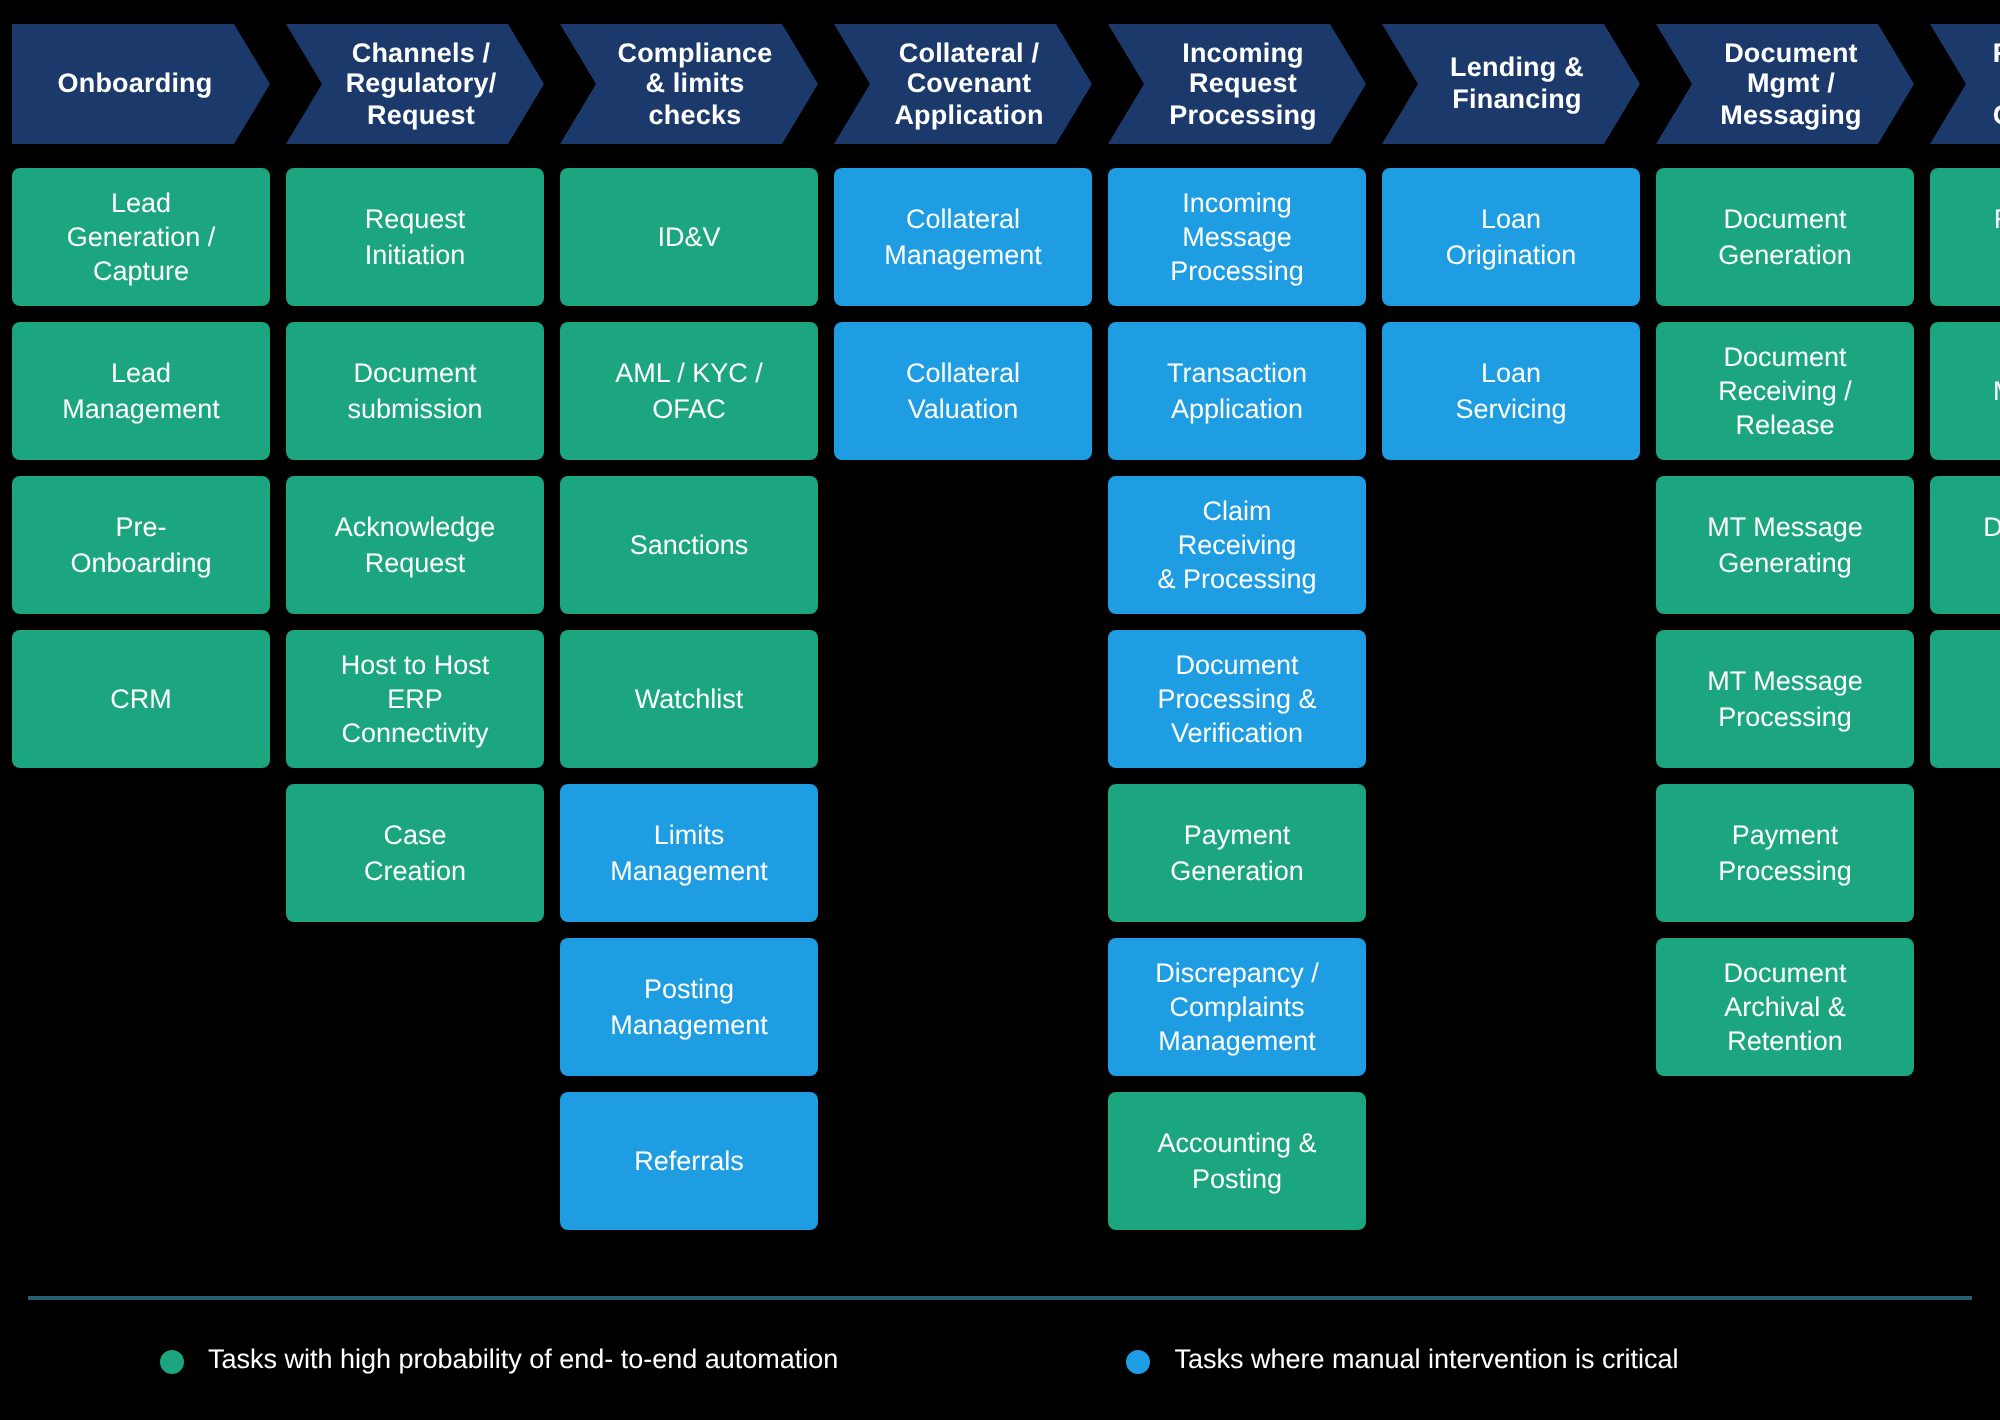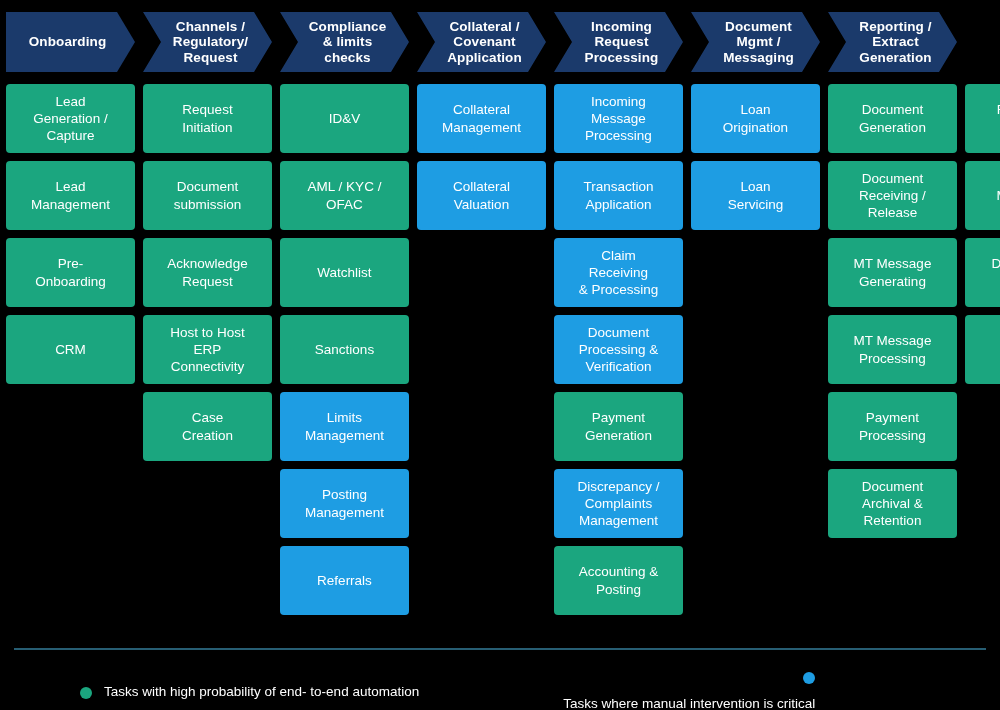--- a/index.html
+++ b/index.html
@@ -115,21 +115,21 @@
     height: 12px;
     border-radius: 50%;
     display: inline-block;
   }
   .dot-auto { background: #1ba67f; }
   .dot-manual { background: #1e9de3; }
   .legend-text {
     font-size: 13.5px;
     color: #ffffff;
   }
-  .legend-item:nth-child(2) { margin-left: 74px; flex-direction: column; }
+  .legend-item:nth-child(2) { margin-left: 74px; }
 </style>
 </head>
 <body>
 
 <div class="board">
 
   <div class="headers">
       <div class="chev">
         <div class="chev-label">Onboarding</div>
       </div>
@@ -145,20 +145,24 @@
       </div>
       <div class="chev">
         <div class="chev-label">Collateral /
 Covenant
 Application</div>
       </div>
       <div class="chev">
         <div class="chev-label">Incoming
 Request
 Processing</div>
+      </div>
+      <div class="chev">
+        <div class="chev-label">Lending &amp;
+Financing</div>
       </div>
       <div class="chev">
         <div class="chev-label">Document
 Mgmt /
 Messaging</div>
       </div>
       <div class="chev">
         <div class="chev-label">Reporting /
 Extract
 Generation</div>
@@ -186,22 +190,22 @@
         <div class="card auto">Host to Host
 ERP
 Connectivity</div>
         <div class="card auto">Case
 Creation</div>
       </div>
       <div class="col">
         <div class="card auto">ID&amp;V</div>
         <div class="card auto">AML / KYC /
 OFAC</div>
+        <div class="card auto">Sanctions</div>
         <div class="card auto">Watchlist</div>
-        <div class="card auto">Sanctions</div>
         <div class="card manual">Limits
 Management</div>
         <div class="card manual">Posting
 Management</div>
         <div class="card manual">Referrals</div>
       </div>
       <div class="col">
         <div class="card manual">Collateral
 Management</div>
         <div class="card manual">Collateral

